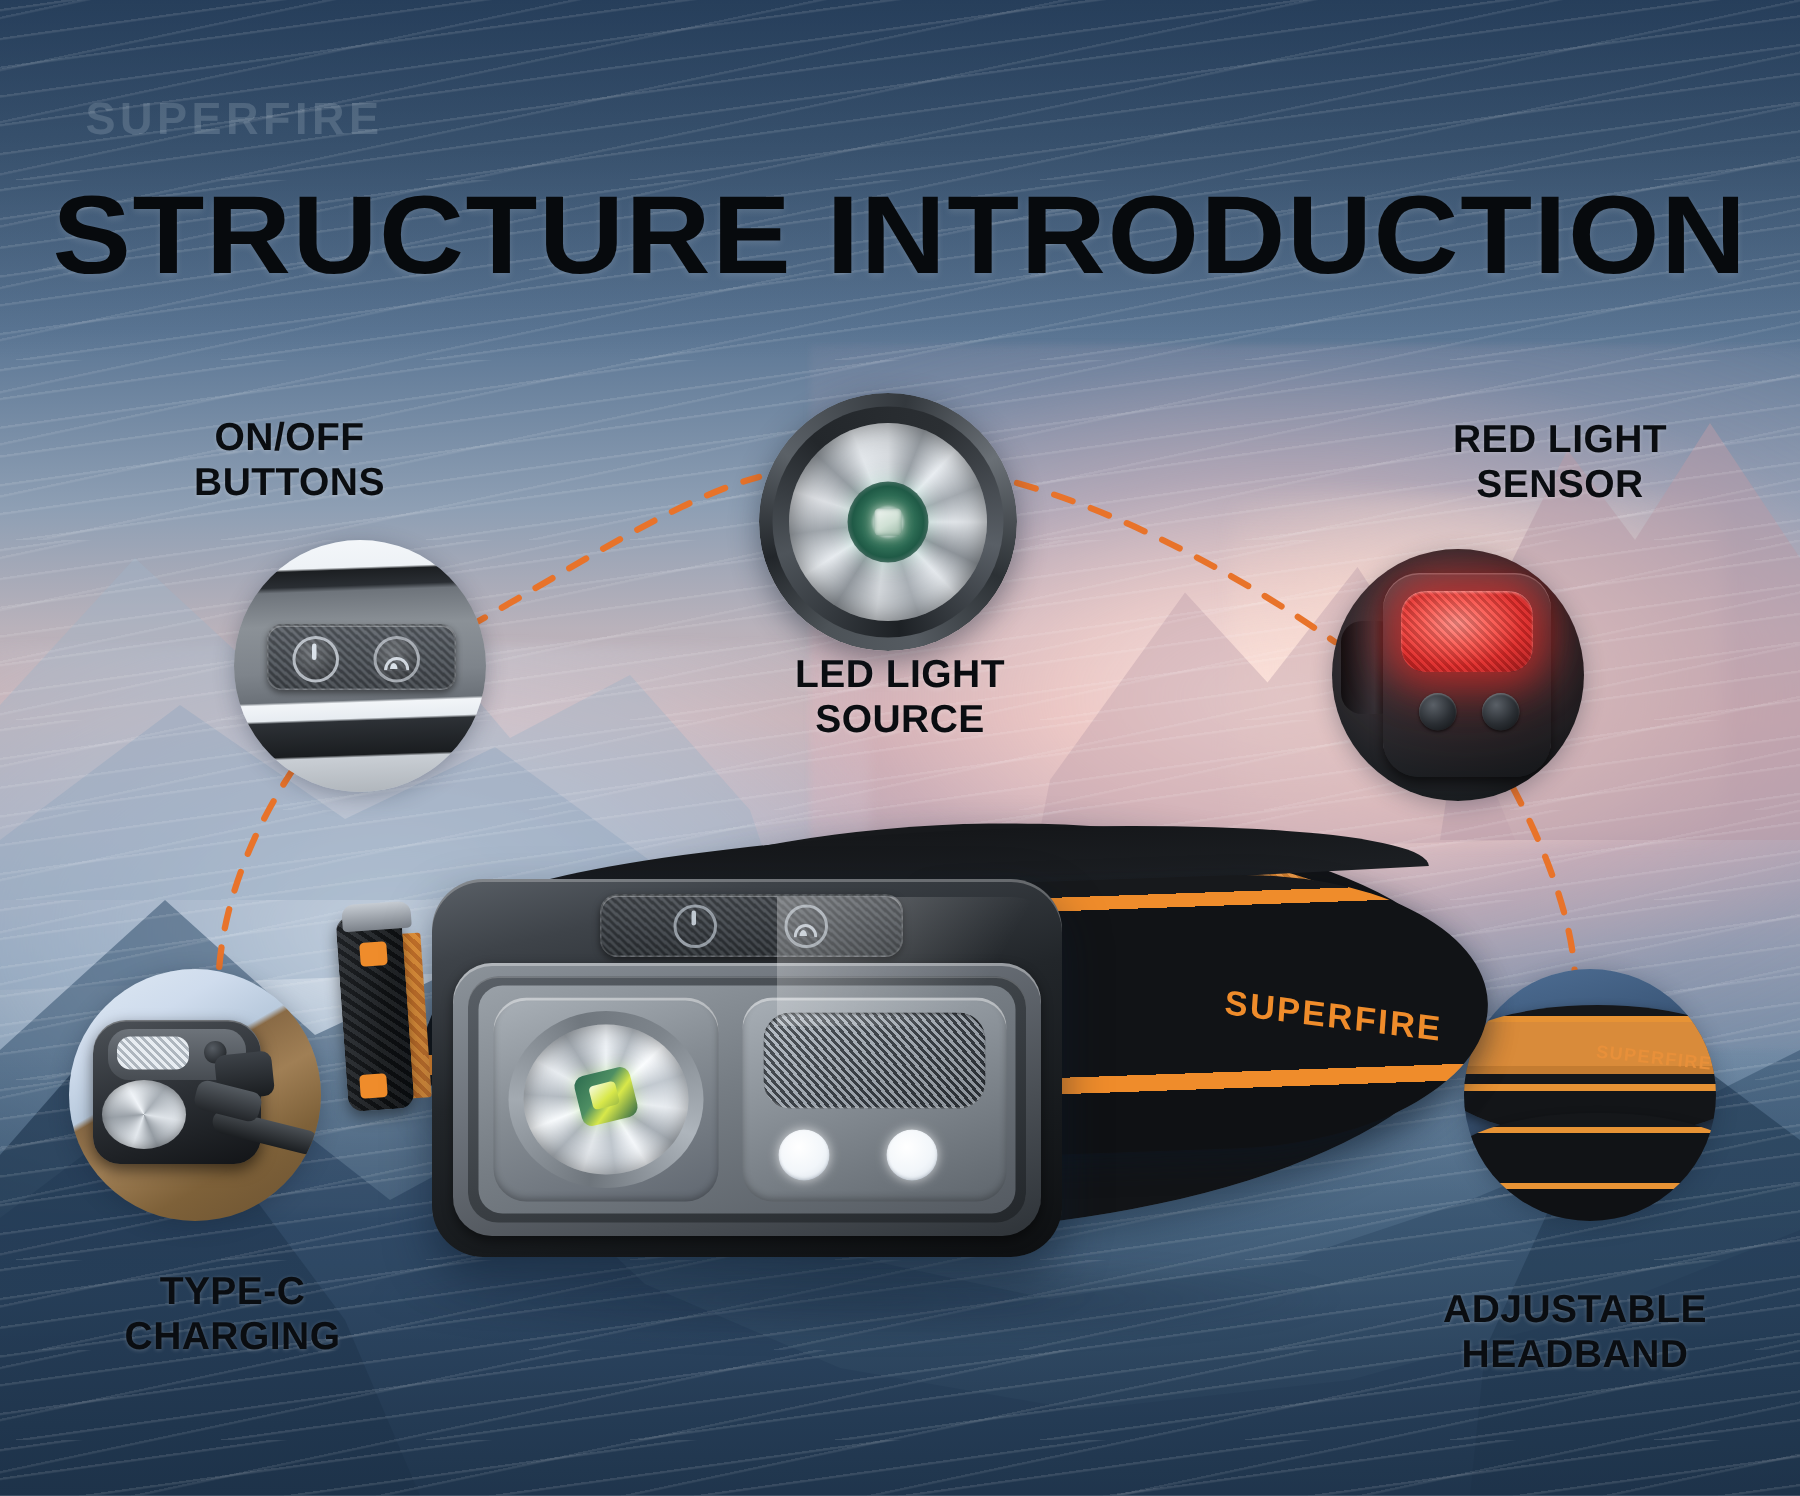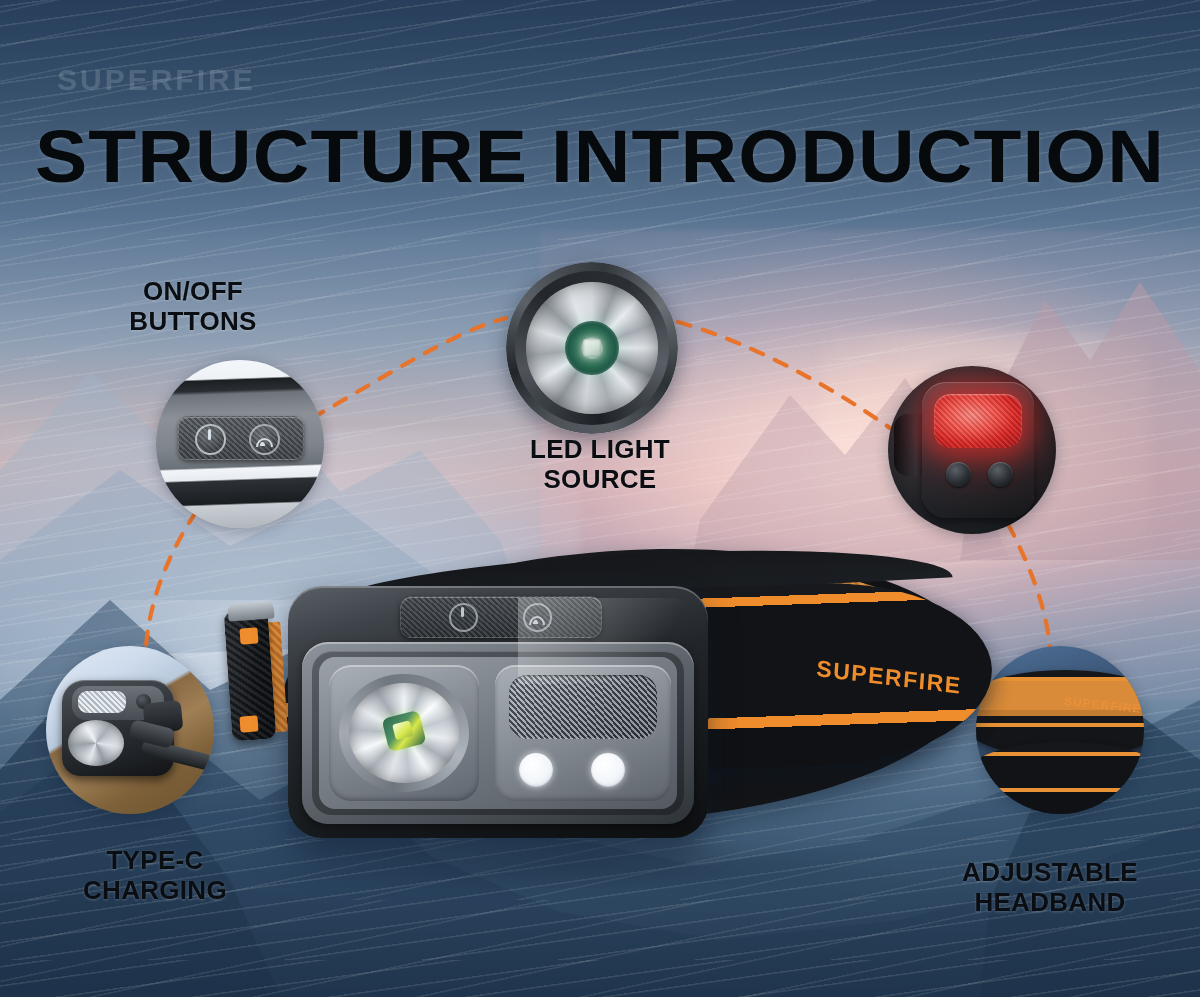--- a/index.html
+++ b/index.html
@@ -562,20 +562,22 @@
       <path d="M196 512 C 160 566, 142 624, 146 676"></path>
 
       <path d="M1008 524 C 1038 580, 1052 630, 1050 664"></path>
     </g>
   </svg>
 
   <div class="lbl" id="lbl-onoff">ON/OFF
 BUTTONS</div>
   <div class="lbl" id="lbl-led">LED LIGHT
 SOURCE</div>
+  <div class="lbl" id="lbl-red">RED LIGHT
+SENSOR</div>
   <div class="lbl" id="lbl-typec">TYPE-C
 CHARGING</div>
   <div class="lbl" id="lbl-band">ADJUSTABLE
 HEADBAND</div>
 
   <div class="inset" id="inset-onoff">
     <div class="inset-inner">
       <div class="photo"></div>
       <div class="btnpad">
         <span class="btn-ico power"></span>

